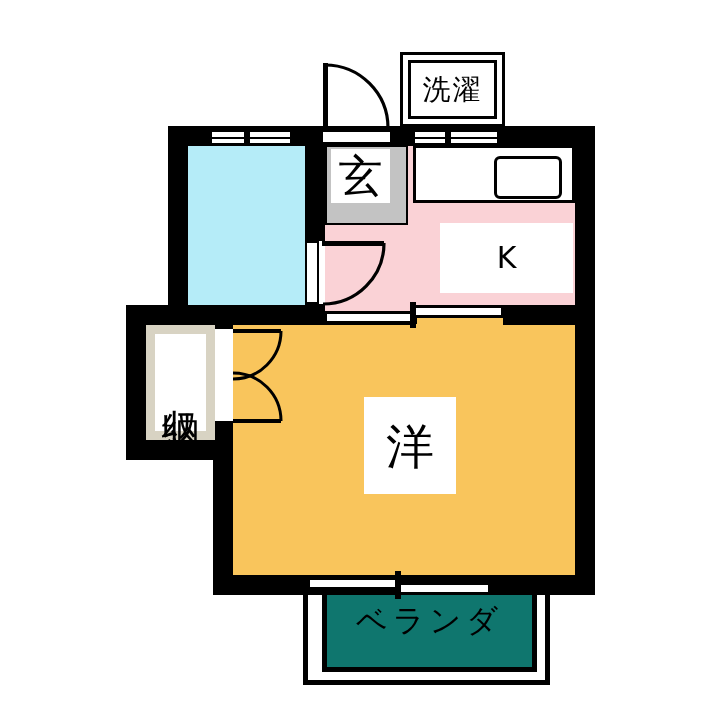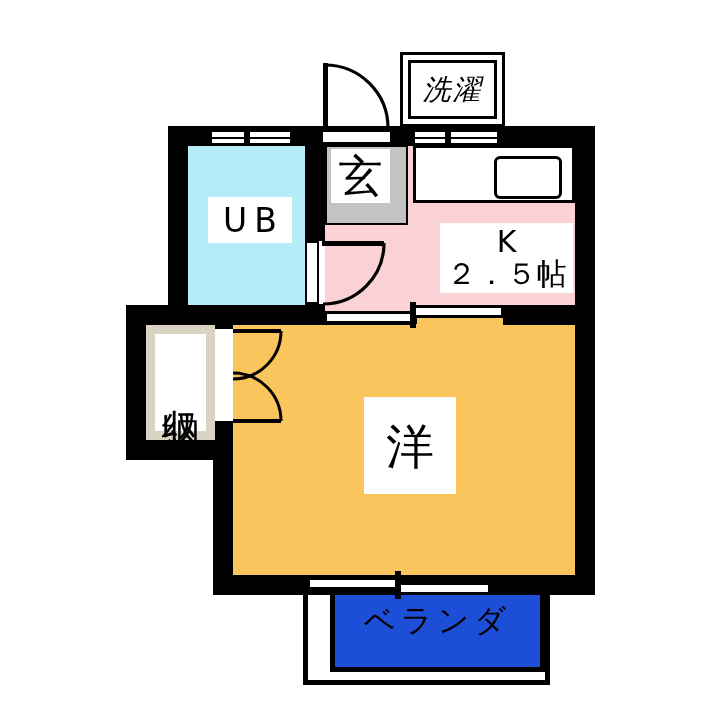--- a/index.html
+++ b/index.html
@@ -26,21 +26,21 @@
 <body>
 
 <div id="plan">
 
   <div class="floor-ub" style="left:188px;top:145px;width:117px;height:160px;"></div>
   <div class="floor-k" style="left:325px;top:145px;width:250px;height:160px;"></div>
   <div class="floor-genkan" style="left:325px;top:145px;width:83px;height:80px;"></div>
   <div class="floor-room" style="left:233px;top:325px;width:342px;height:250px;"></div>
 
   <div style="left:303px;top:590px;width:247px;height:95px;border:5px solid #000;border-top:none;background:#fff;"></div>
-  <div style="left:322px;top:590px;width:215px;height:82px;border:5px solid #000;border-top:none;background:#1d4ed8;margin-left:8px;">
+  <div style="left:322px;top:590px;width:215px;height:82px;border:5px solid #000;border-top:none;background:#0f766e;">
     <div style="position:absolute;left:0;top:10px;width:100%;text-align:center;font-size:31px;letter-spacing:5px;">ベランダ</div>
   </div>
 
   <div class="wall" style="left:168px;top:126px;width:427px;height:20px;"></div>
   <div class="wall" style="left:168px;top:126px;width:20px;height:180px;"></div>
   <div class="wall" style="left:126px;top:305px;width:469px;height:20px;"></div>
   <div class="wall" style="left:575px;top:126px;width:20px;height:469px;"></div>
   <div class="wall" style="left:213px;top:575px;width:382px;height:20px;"></div>
   <div class="wall" style="left:126px;top:305px;width:20px;height:155px;"></div>
   <div class="wall" style="left:126px;top:440px;width:107px;height:20px;"></div>
@@ -85,36 +85,32 @@
   <div class="leaf" style="left:233px;top:329px;width:48px;height:4px;"></div>
   <div class="leaf" style="left:233px;top:419px;width:48px;height:4px;"></div>
 
   <svg class="arcs" width="720" height="720" viewBox="0 0 720 720">
     <path d="M 325 65 A 63 63 0 0 1 388 128" fill="none" stroke="#000" stroke-width="3.2"></path>
     <path d="M 384 243 A 61 61 0 0 1 323 304" fill="none" stroke="#000" stroke-width="3.2"></path>
     <path d="M 281 331 A 48 48 0 0 1 233 379" fill="none" stroke="#000" stroke-width="3"></path>
     <path d="M 281 421 A 48 48 0 0 0 233 373" fill="none" stroke="#000" stroke-width="3"></path>
   </svg>
 
-  <div class="labelbox" style="left:208px;top:197px;width:84px;height:46px;">
-    <span style="font-size:33px;letter-spacing:7px;padding-left:7px;">UB</span>
-  </div>
 
   <div class="labelbox" style="left:331px;top:149px;width:59px;height:54px;">
     <span style="font-size:44px;line-height:1;">玄</span>
   </div>
 
   <div class="labelbox" style="left:440px;top:223px;width:133px;height:70px;">
     <span style="font-size:30px;line-height:32px;">K</span>
-    <span style="font-size:30px;line-height:32px;">２．５帖</span>
   </div>
 
   <div class="labelbox" style="left:364px;top:397px;width:92px;height:97px;">
     <span style="font-size:48px;line-height:48px;">洋</span>
   </div>
 
   <div style="left:400px;top:52px;width:105px;height:75px;background:#fff;border:3.5px solid #000;">
-    <div style="position:absolute;left:5px;top:5px;right:5px;bottom:5px;border:3px solid #000;display:flex;align-items:center;justify-content:center;font-style:italic;">
+    <div style="position:absolute;left:5px;top:5px;right:5px;bottom:5px;border:3px solid #000;display:flex;align-items:center;justify-content:center;">
       <span style="font-size:28px;letter-spacing:2px;">洗濯</span>
     </div>
   </div>
 
 </div>
 
 </body></html>

